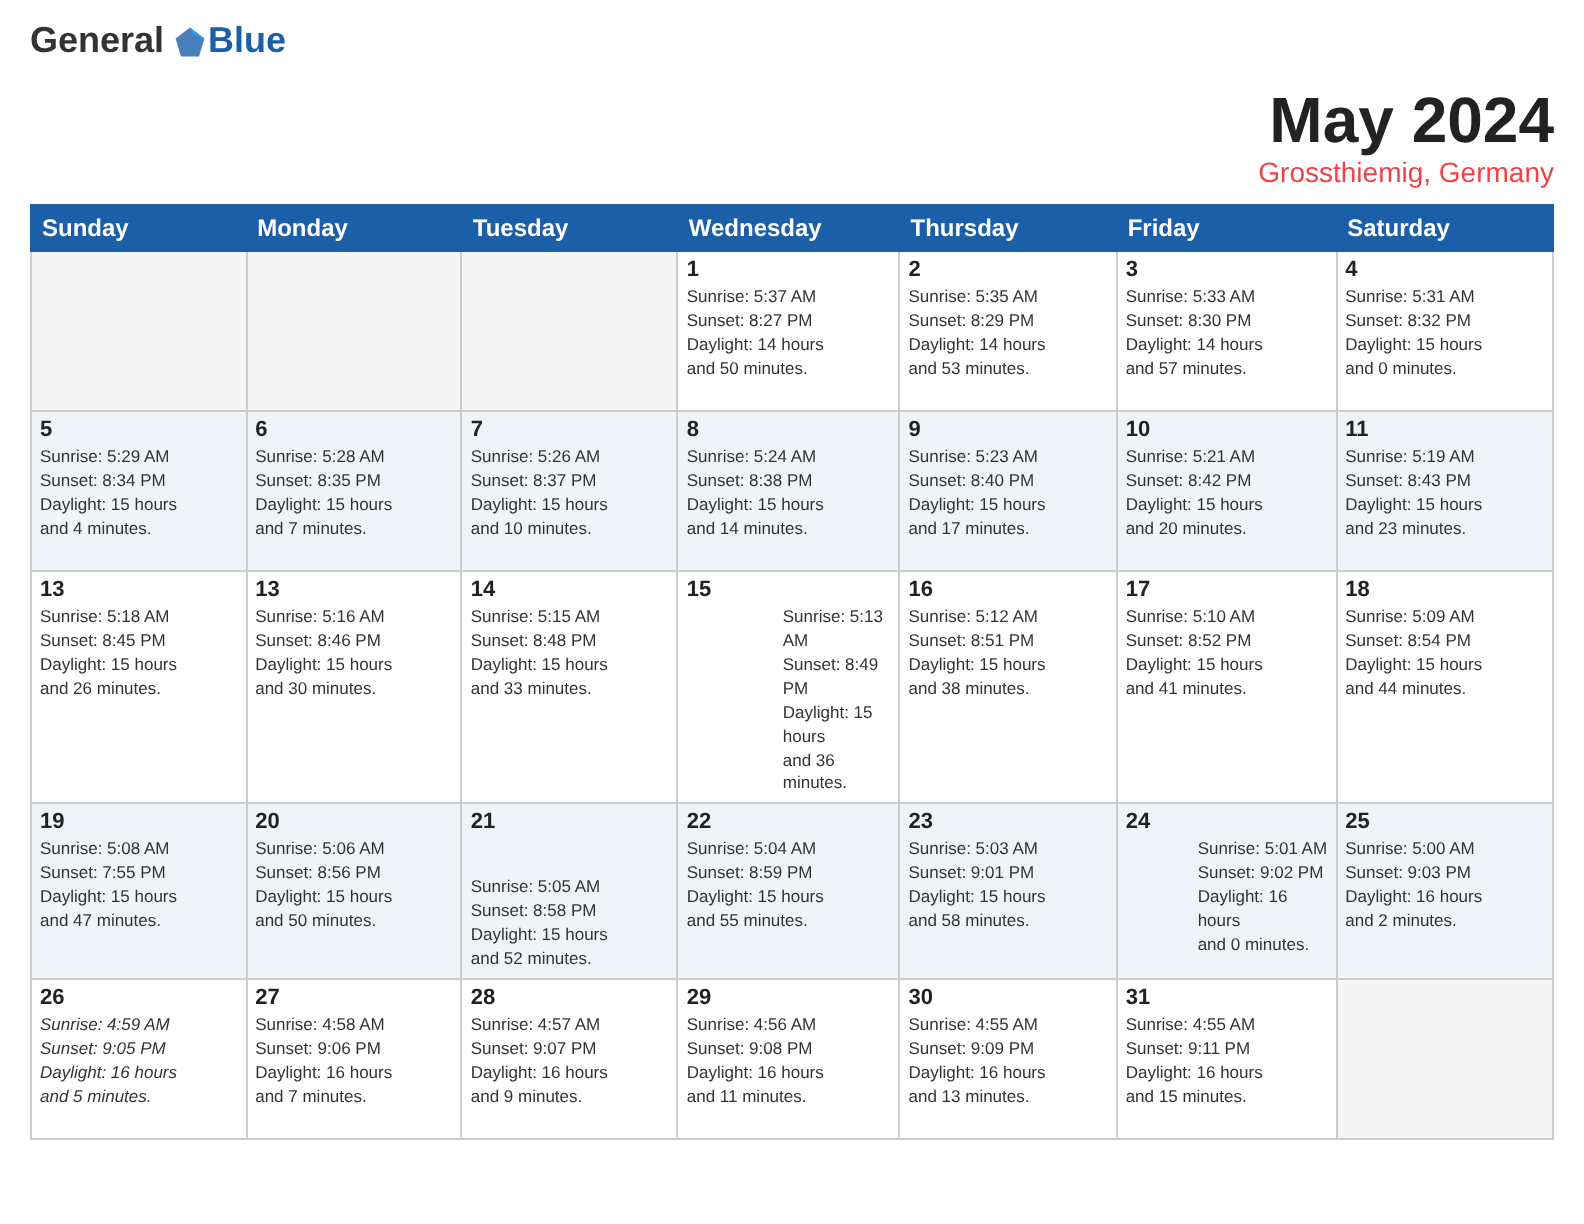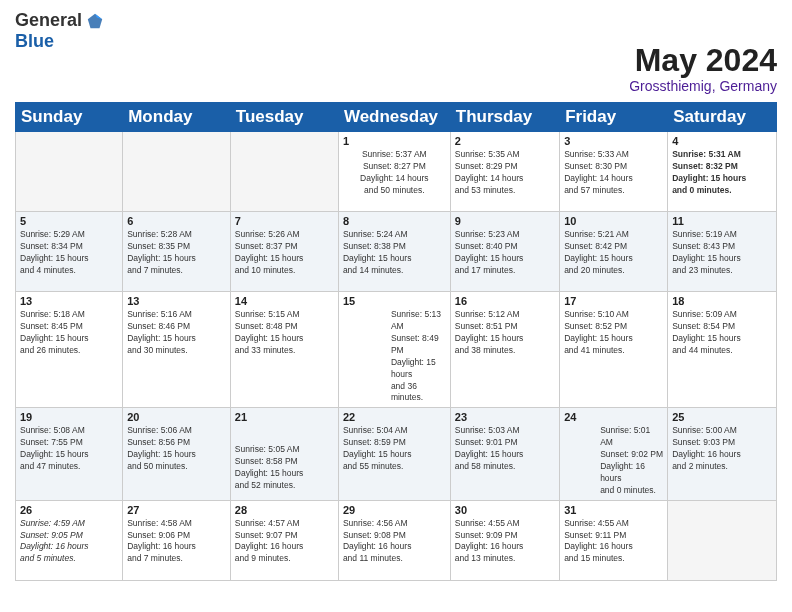--- a/index.html
+++ b/index.html
@@ -16,21 +16,20 @@
       padding: 10px 15px 10px 15px;
     }
     .header {
       display: flex;
       justify-content: space-between;
       align-items: flex-start;
       margin-bottom: 8px;
     }
     .logo {
       display: flex;
-      flex-direction: column;
       align-items: flex-start;
     }
     .logo-text {
       display: flex;
       align-items: center;
       gap: 2px;
     }
     .logo-general {
       font-size: 18px;
       font-weight: bold;
@@ -51,33 +50,33 @@
       margin-top: 33px;
     }
     .month-title {
       font-size: 32px;
       font-weight: bold;
       color: #222;
       line-height: 1.1;
     }
     .location {
       font-size: 14px;
-      color: #4c1d95;
+      color: #ef4444;
     }
     .calendar {
       width: 100%;
       border-collapse: collapse;
       font-size: 9.5px;
     }
     .calendar th {
       background: #1a5fa8;
       color: #fff;
       text-align: left;
       padding: 4px 5px;
-      font-size: 17px;
+      font-size: 12px;
       border: 1px solid #1a5fa8;
     }
     .calendar td {
       border: 1px solid #ccc;
       vertical-align: top;
       padding: 3px 4px;
       width: 113px;
       height: 80px;
       background: #fff;
     }
@@ -132,42 +131,42 @@
         <th>Saturday</th>
       </tr>
     </thead>
     <tbody id="calendar-body">
     <tr>
           <td class="empty"></td>
           <td class="empty"></td>
           <td class="empty"></td>
           <td>
             <div class="day-number">1</div>
-            <div class="day-info" style="white-space: pre-line; text-align: center;">Sunrise: 5:37 AM
+            <div class="day-info" style="white-space: pre-line;">Sunrise: 5:37 AM
 Sunset: 8:27 PM
 Daylight: 14 hours
 and 50 minutes.</div>
           </td>
           <td>
             <div class="day-number">2</div>
             <div class="day-info" style="white-space: pre-line;">Sunrise: 5:35 AM
 Sunset: 8:29 PM
 Daylight: 14 hours
 and 53 minutes.</div>
           </td>
           <td>
             <div class="day-number">3</div>
             <div class="day-info" style="white-space: pre-line;">Sunrise: 5:33 AM
 Sunset: 8:30 PM
 Daylight: 14 hours
 and 57 minutes.</div>
           </td>
           <td>
             <div class="day-number">4</div>
-            <div class="day-info" style="white-space: pre-line; font-weight: bold;">Sunrise: 5:31 AM
+            <div class="day-info" style="white-space: pre-line;">Sunrise: 5:31 AM
 Sunset: 8:32 PM
 Daylight: 15 hours
 and 0 minutes.</div>
           </td>
         </tr>
         <tr class="alt-row">
           <td>
             <div class="day-number">5</div>
             <div class="day-info" style="white-space: pre-line;">Sunrise: 5:29 AM
 Sunset: 8:34 PM

